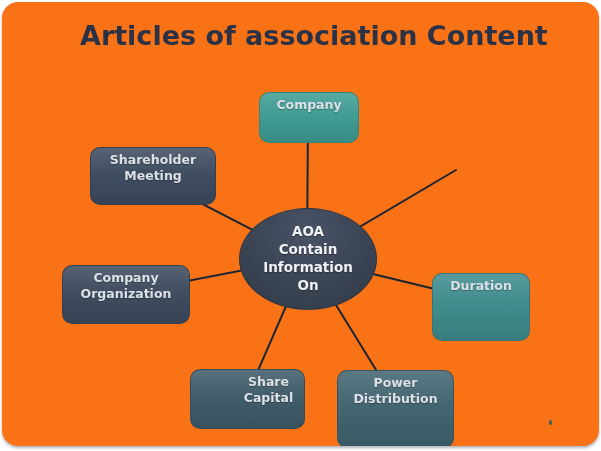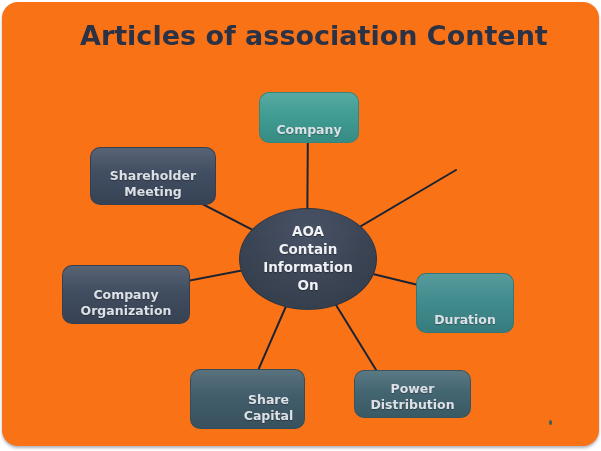--- a/index.html
+++ b/index.html
@@ -38,21 +38,21 @@
     top: 0;
     width: 597px;
     height: 444px;
   }
   .node {
     position: absolute;
     border-radius: 10px;
     border: 1px solid rgba(0,0,0,0.14);
     box-sizing: border-box;
     display: flex;
-    align-items: flex-end;
+    align-items: flex-start;
     justify-content: center;
     text-align: center;
     color: #dde1e7;
     font-size: 12.5px;
     font-weight: 700;
     line-height: 1.3;
     padding: 4px 6px;
     text-shadow: 0 1px 1px rgba(0,0,0,0.3);
   }
   .node::before {
@@ -61,24 +61,24 @@
     inset: 0;
     border-radius: 9px;
     background: linear-gradient(180deg, rgba(255,255,255,0.14) 0%, rgba(255,255,255,0.02) 45%, rgba(0,0,0,0.10) 100%);
     pointer-events: none;
   }
   .node span { position: relative; }
   
   .n-company            { left: 257px; top: 90px;  width: 100px; height: 51px; }
   .n-purpose            { left: 406px; top: 141px; width: 99px;  height: 55px; }
   .n-shareholder        { left: 88px;  top: 145px; width: 126px; height: 58px; }
-  .n-duration           { left: 414px; top: 271px; width: 98px;  height: 60px; }
+  .n-duration           { left: 430px; top: 271px; width: 98px;  height: 68px; }
   .n-company-org        { left: 60px;  top: 263px; width: 128px; height: 59px; }
   .n-share-capital      { left: 188px; top: 367px; width: 115px; height: 60px; }
-  .n-power-distribution { left: 352px; top: 368px; width: 117px; height: 48px; }
+  .n-power-distribution { left: 335px; top: 368px; width: 117px; height: 78px; }
   .center-ellipse {
     position: absolute;
     left: 237px;
     top: 206px;
     width: 138px;
     height: 102px;
     border-radius: 50%;
     background: linear-gradient(180deg, #49536600 0%, #00000014 100%), radial-gradient(ellipse at 50% 28%, #4a5468 0%, #3d4757 55%, #353f4f 100%);
     border: 1px solid rgba(0,0,0,0.18);
     box-sizing: border-box;

